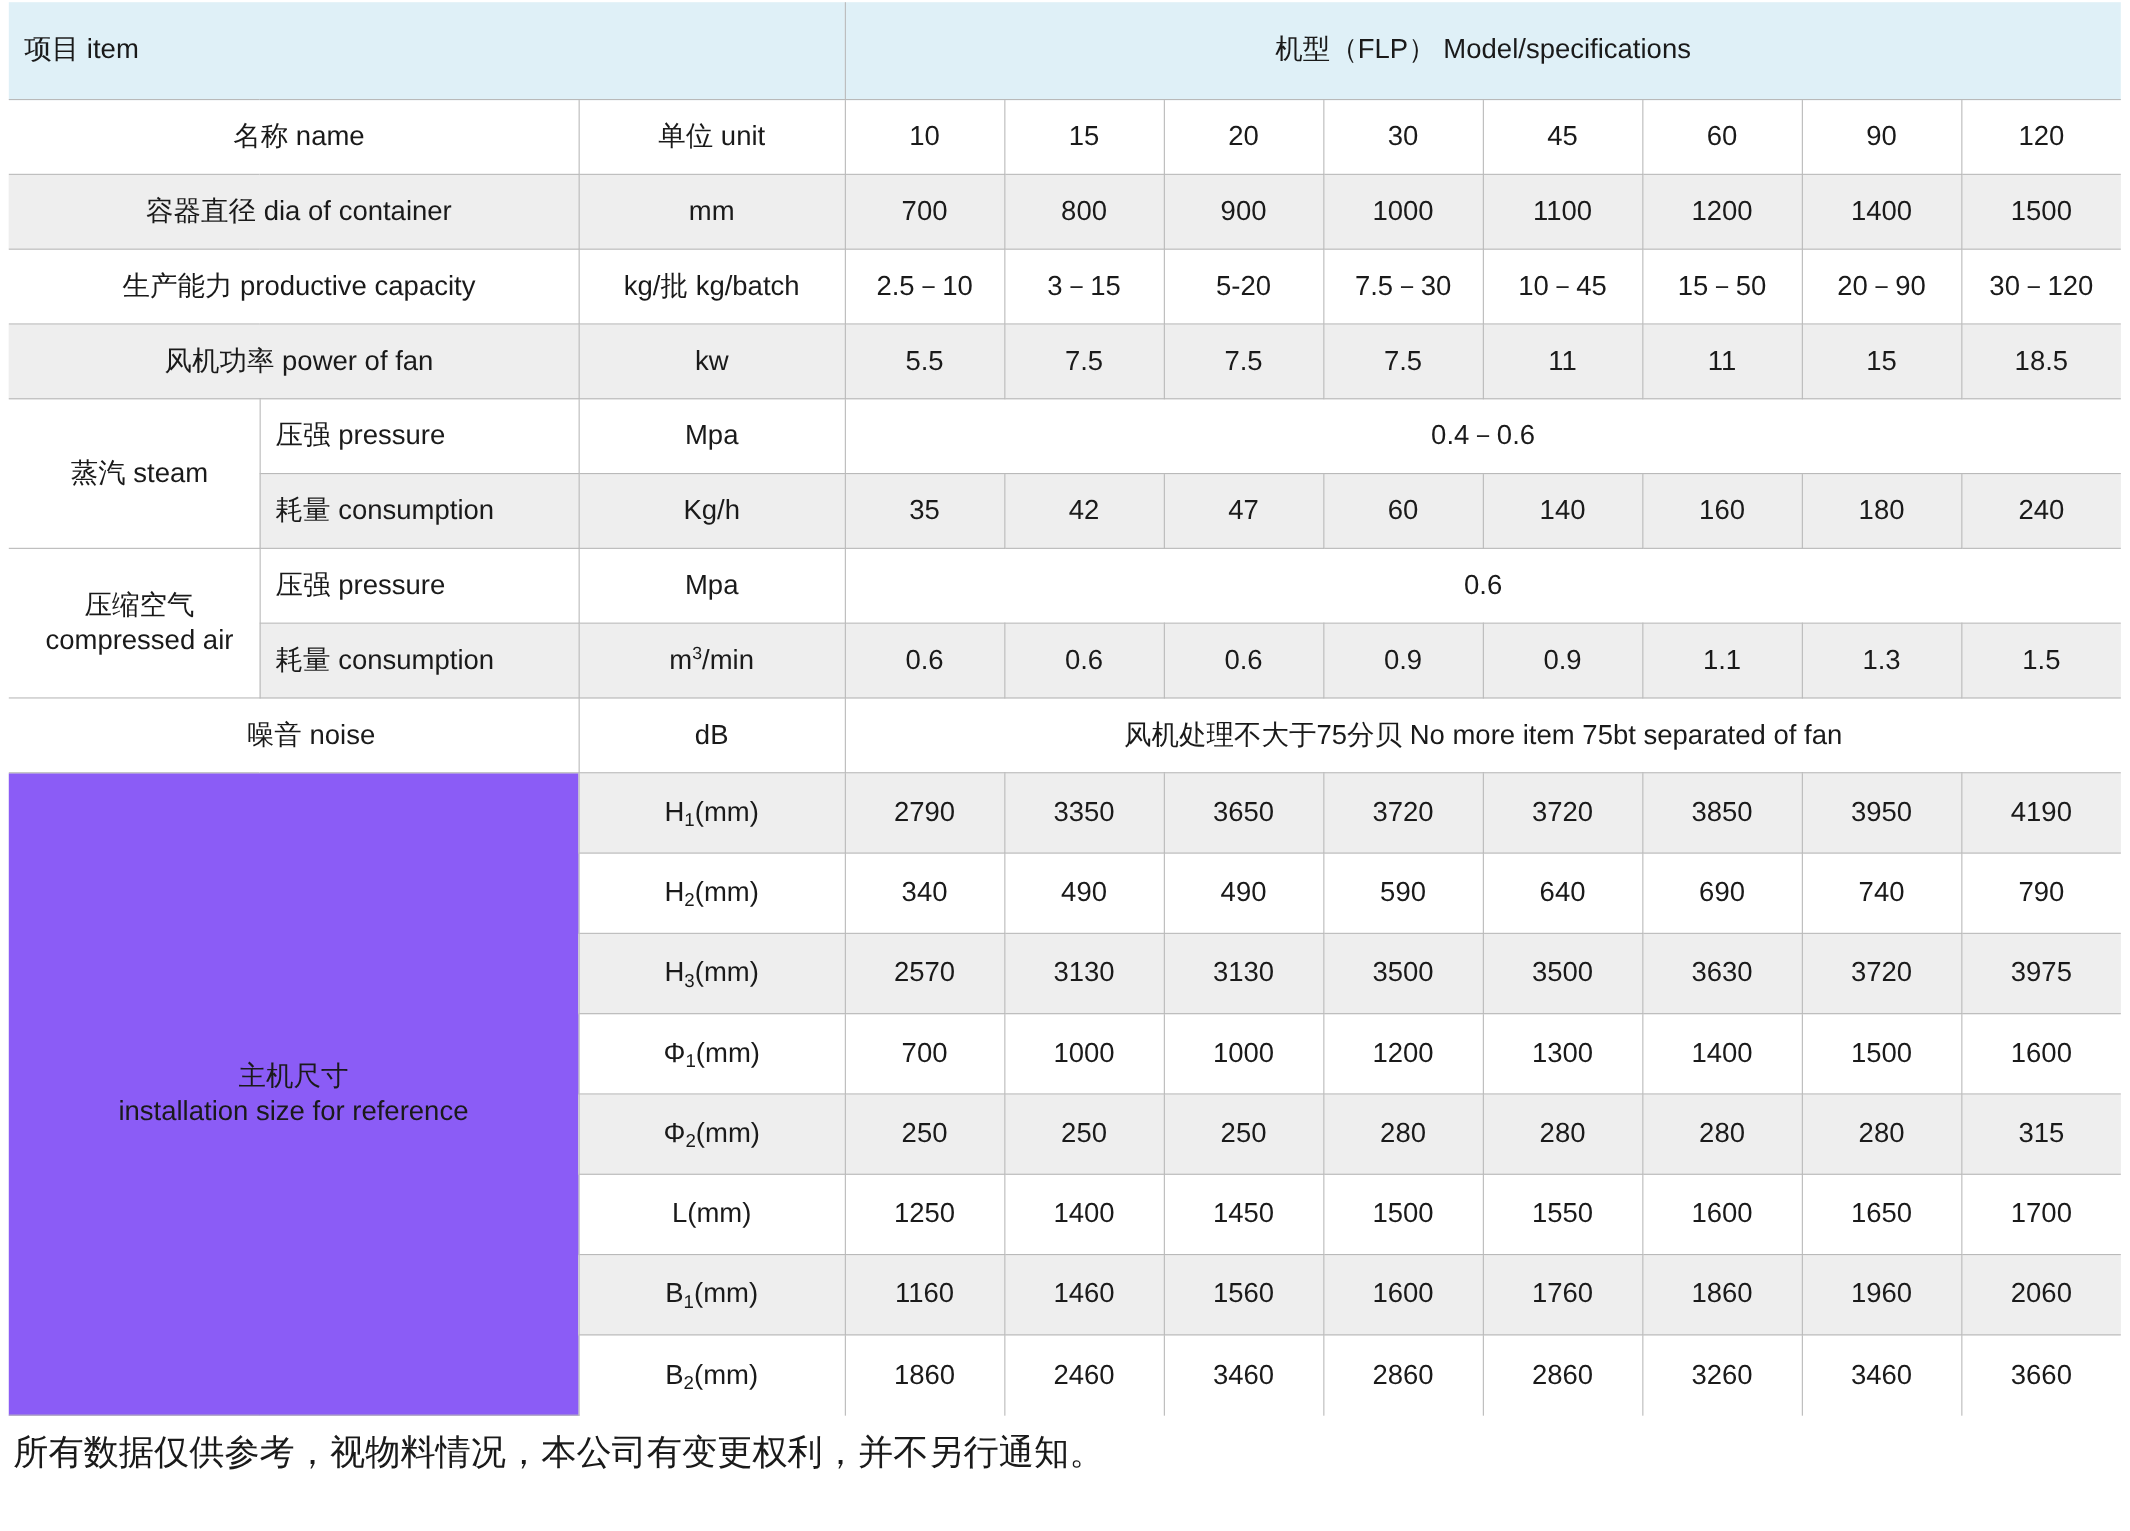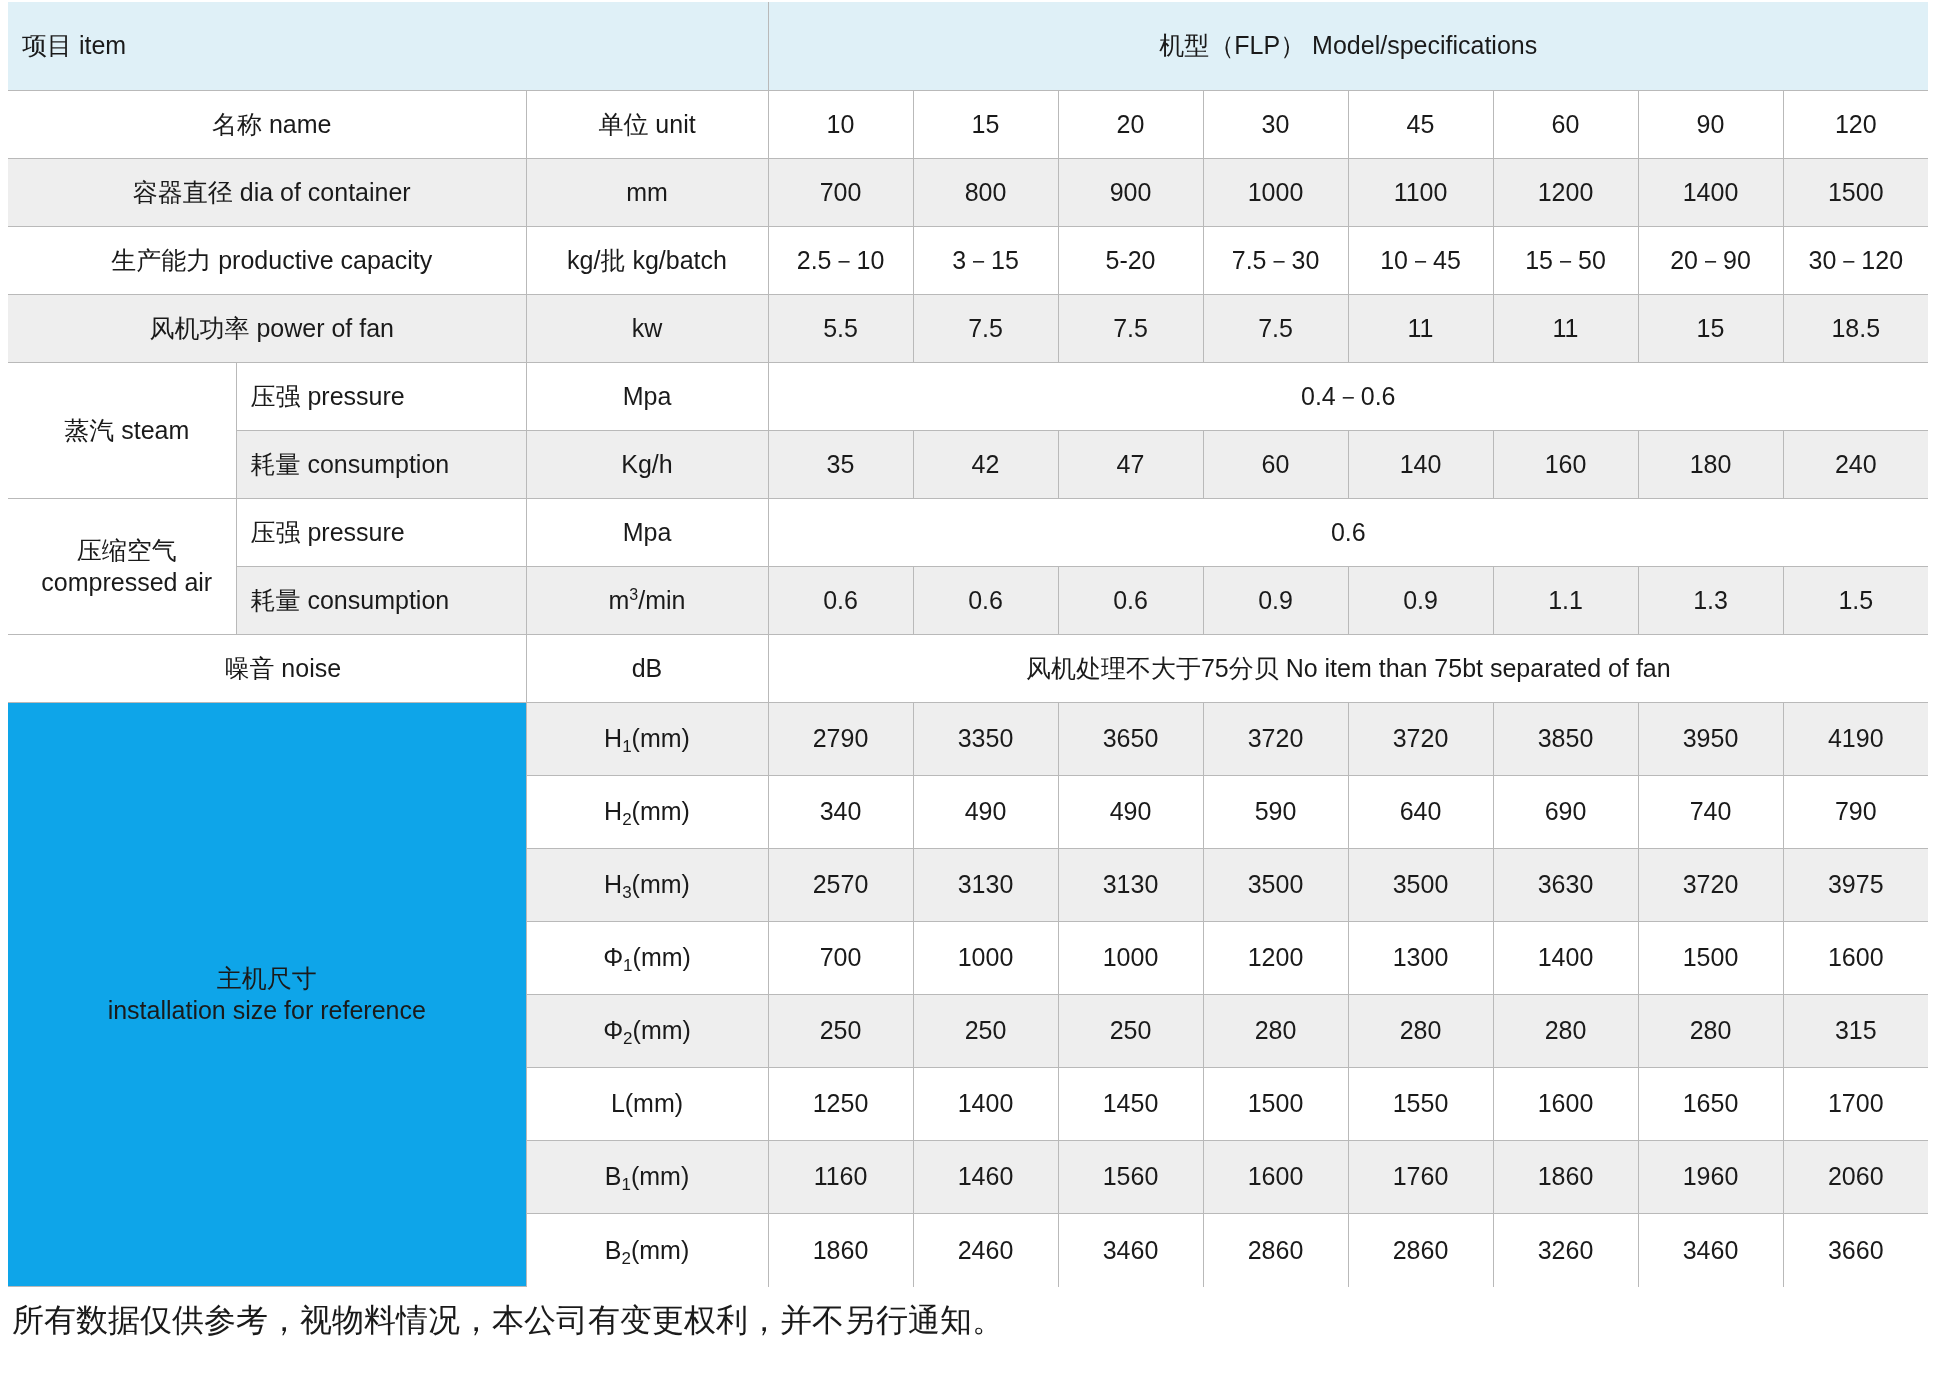--- a/index.html
+++ b/index.html
@@ -212,25 +212,25 @@
         <td class="shade">0.9</td>
         <td class="shade">0.9</td>
         <td class="shade">1.1</td>
         <td class="shade">1.3</td>
         <td class="shade">1.5</td>
       </tr>
 
       <tr class="row-h">
         <td class="left-label" colspan="2" style="padding-left:36px !important;">噪音 noise</td>
         <td>dB</td>
-        <td class="noise-text" colspan="8">风机处理不大于75分贝 No item than 75bt separated of fan</td>
+        <td class="noise-text" colspan="8">风机处理不大于75分贝 No more item 75bt separated of fan</td>
       </tr>
 
       <tr class="row-h2 shade">
-        <td rowspan="8" colspan="2" class="bigcell" style="background:#0ea5e9;text-align:center;">
+        <td rowspan="8" colspan="2" class="bigcell" style="background:#8b5cf6;text-align:center;">
           <span>主机尺寸</span><br>
           <span>installation size for reference</span>
         </td>
         <td class="dim-label shade">H<sub>1</sub>(mm)</td>
         <td class="shade">2790</td>
         <td class="shade">3350</td>
         <td class="shade">3650</td>
         <td class="shade">3720</td>
         <td class="shade">3720</td>
         <td class="shade">3850</td>

